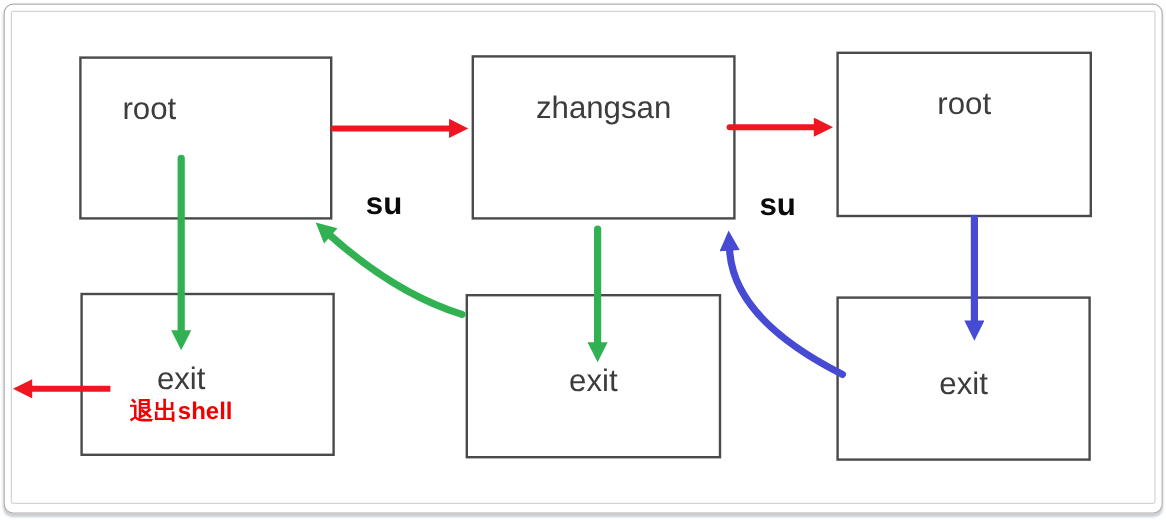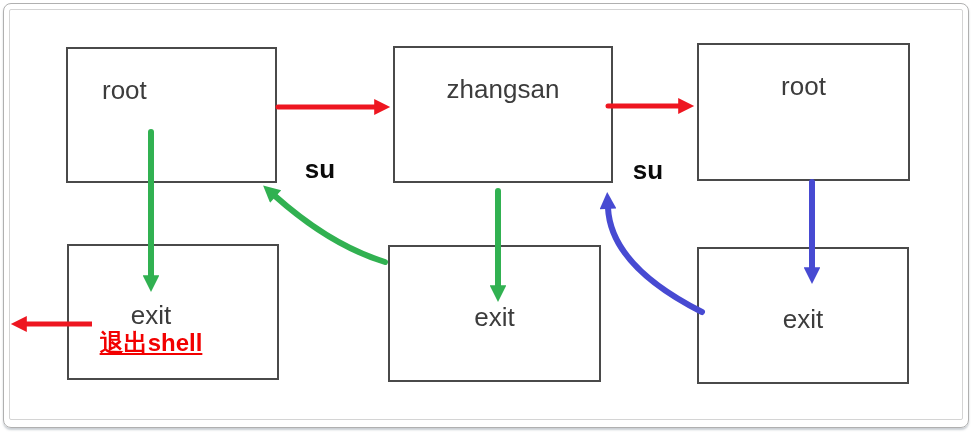--- a/index.html
+++ b/index.html
@@ -32,24 +32,23 @@
     font-size:26px;
     line-height:30px;
     white-space:nowrap;
   }
   .label-top-center{position:absolute;left:0;right:0;top:26px;text-align:center;}
   .label-root{position:absolute;left:34px;top:26px;text-align:left;}
   .center-flex{display:flex;align-items:center;justify-content:center;height:100%;padding-top:6px;box-sizing:border-box;}
   .exit-root-block{position:absolute;left:0;top:54px;width:164px;text-align:center;}
   .sub-label{
     color:#f20000;
-    font-size:24px;line-height:26px;
+    font-size:20px;line-height:26px;
     font-weight:bold;
     white-space:nowrap;
-    text-decoration:underline;
   }
   .edge-label{
     position:absolute;
     color:#0a0a0a;
     font-size:26px;line-height:28px;
     font-weight:bold;
     text-align:center;
     white-space:nowrap;
     margin-top:36px;
   }

